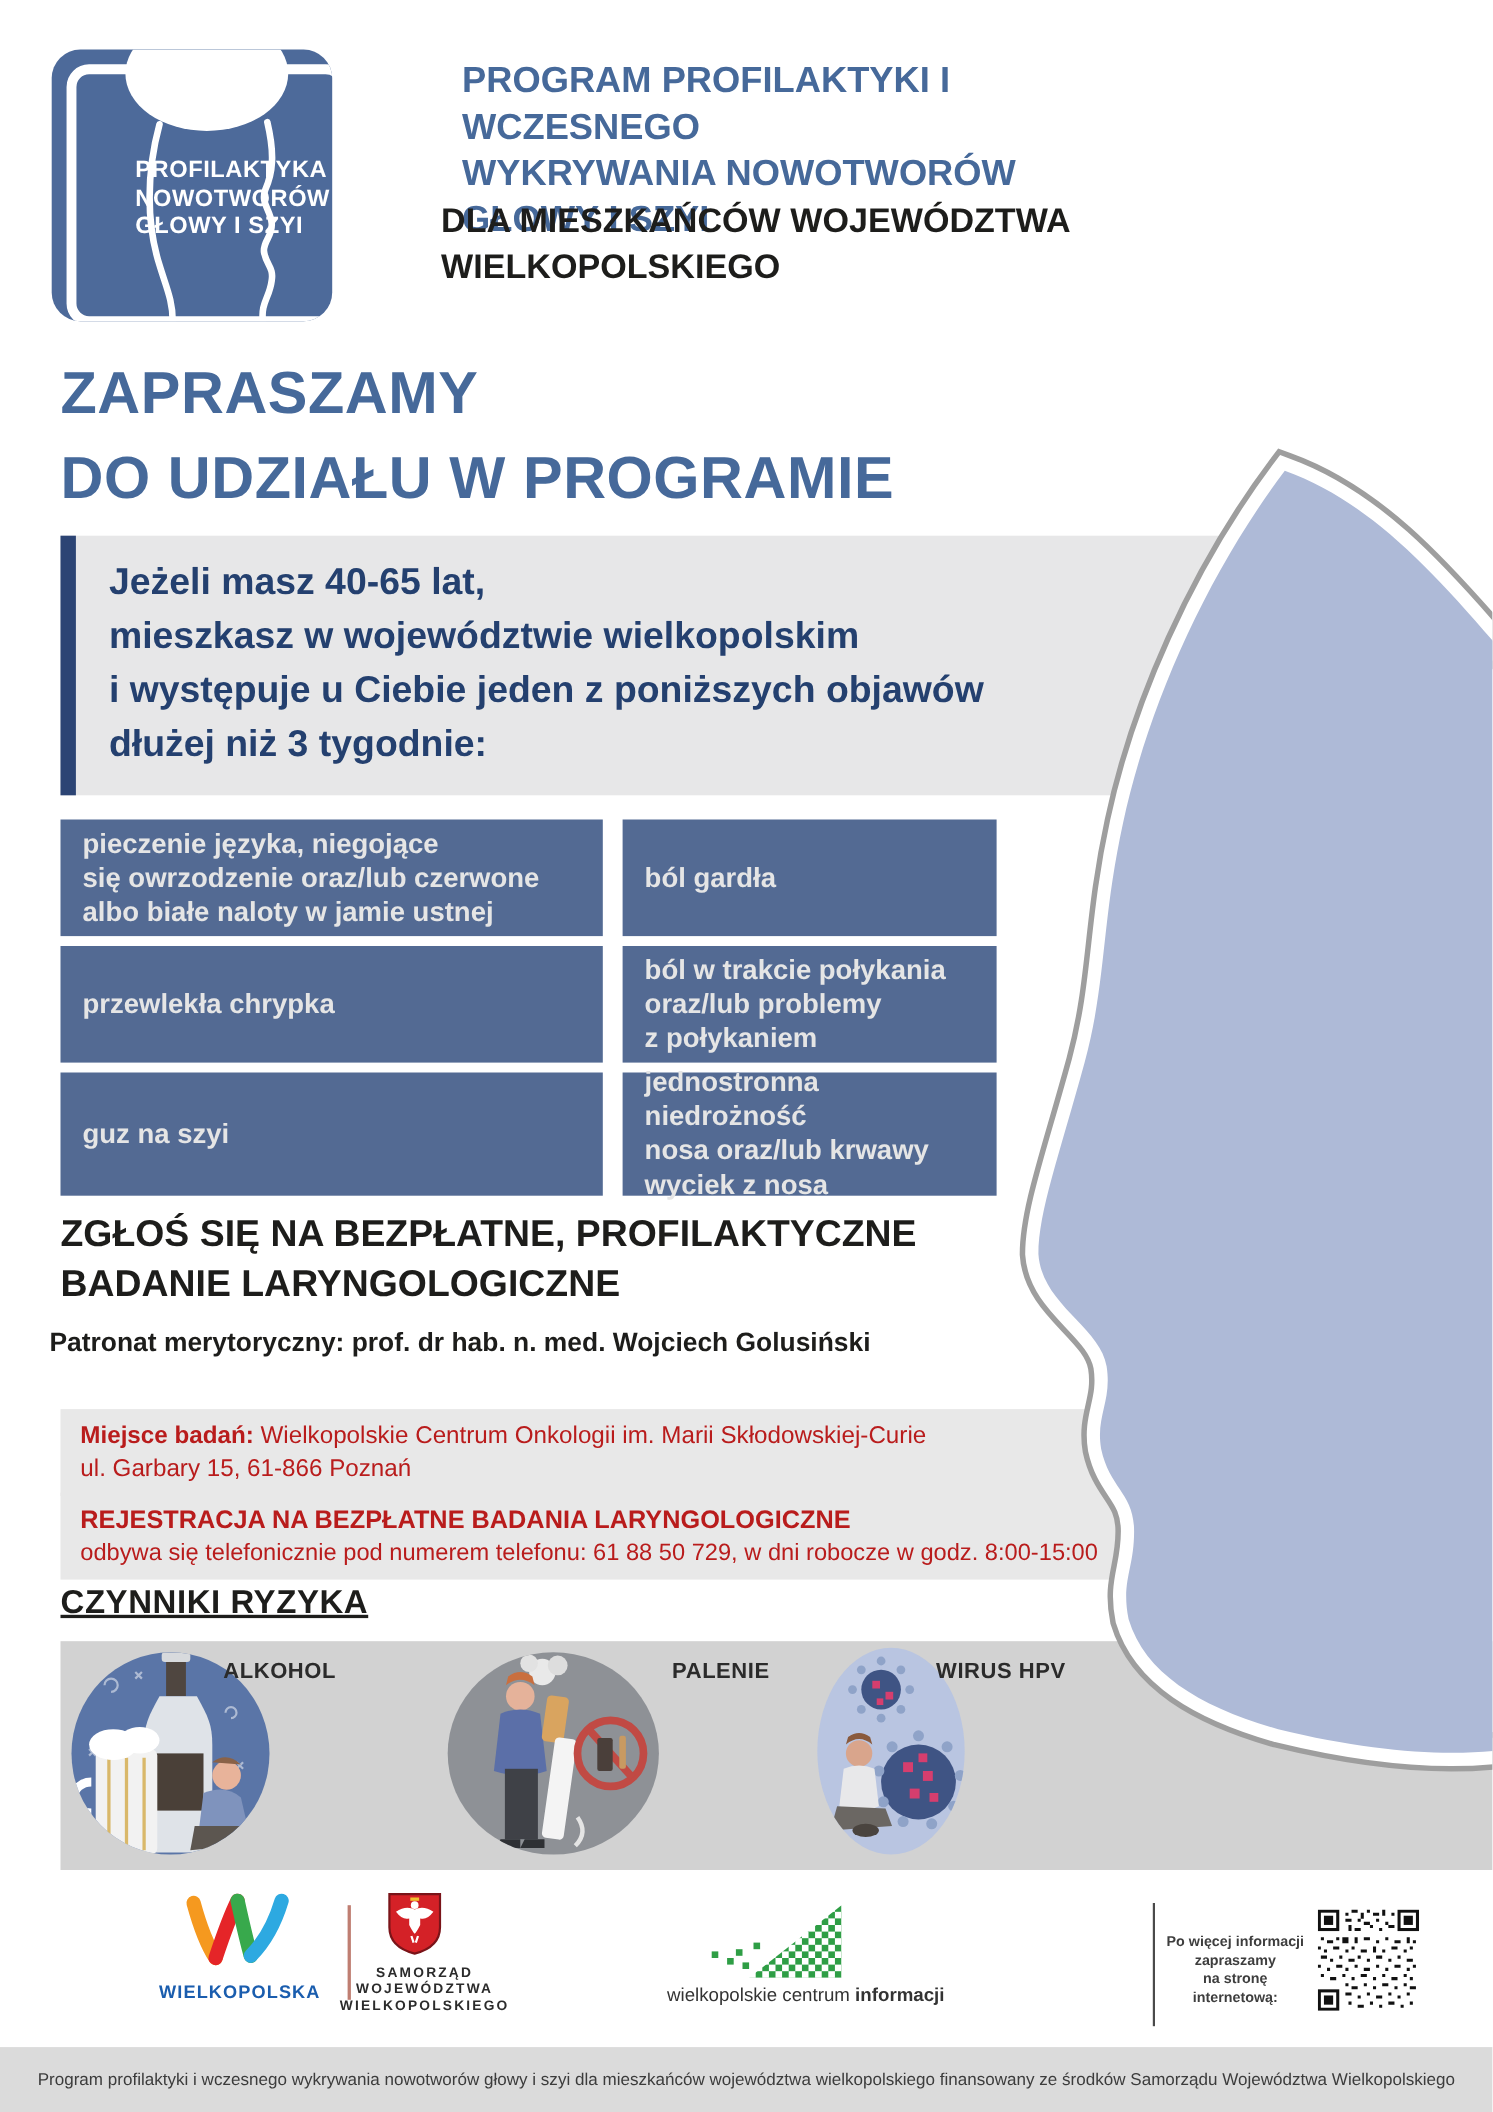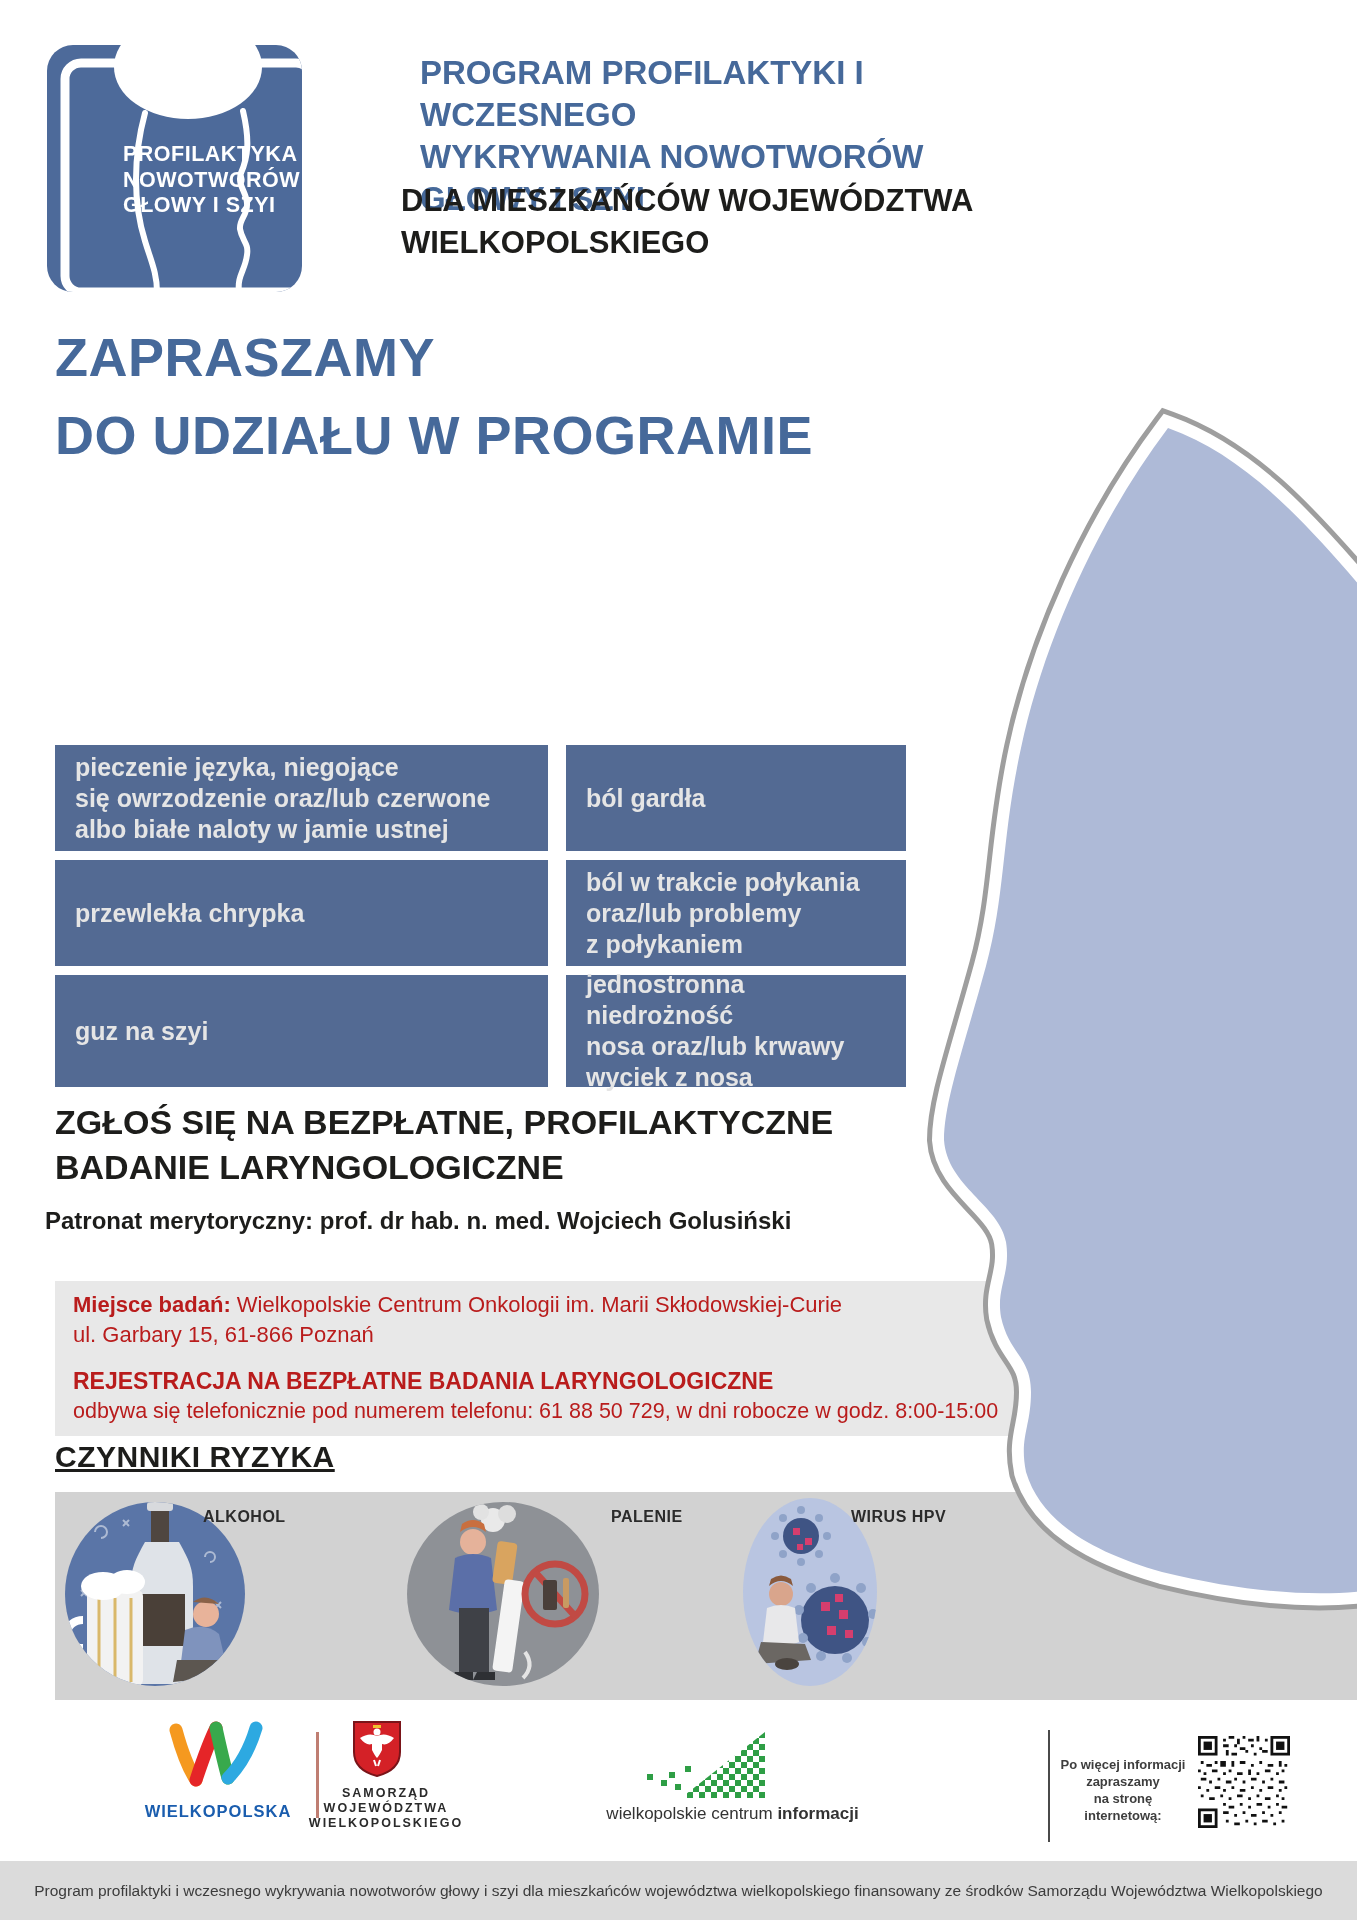--- a/index.html
+++ b/index.html
@@ -37,21 +37,21 @@
   .reg-title { font-weight:700; font-size:23px; }
   .reg-text { font-size:21.5px; }
 
   .risk-heading { left:55px; top:1440px; color:#1d1d1b; font-weight:700; font-size:30px; letter-spacing:.5px;text-decoration:underline; }
   .risk-band { left:55px; top:1492px; width:1302px; height:208px; background:#d2d2d2; }
   .blob { position:absolute; border-radius:50%; overflow:hidden; }
   .blob svg { position:absolute; left:0; top:0; }
   .blob-alkohol { left:10px; top:10px; width:180px; height:184px; background:#5a75a7; }
   .blob-palenie { left:352px; top:10px; width:192px; height:184px; background:#8e9196; }
   .blob-hpv { left:688px; top:6px; width:134px; height:188px; background:#b9c5e1; }
-  .risk-label { position:absolute; color:#2b2b2b; font-weight:700; font-size:16px; letter-spacing:.5px; }
+  .risk-label { position:absolute; color:#2b2b2b; font-weight:700; font-size:20px; letter-spacing:.5px; }
   .lbl-alkohol { left:148px; top:16px; }
   .lbl-palenie { left:556px; top:16px; }
   .lbl-hpv { left:796px; top:16px; }
 
   
   .face-layer { left:0; top:0; width:1357px; height:1920px; pointer-events:none; z-index:6; }
 
   
   .partners { left:0; top:1700px; width:1357px; height:160px; background:#ffffff; z-index:7; }
   .w-logo { position:absolute; left:168px; top:18px; }
@@ -88,20 +88,27 @@
 
   <div class="abs title-blue pre">PROGRAM PROFILAKTYKI I WCZESNEGO
 WYKRYWANIA  NOWOTWORÓW
 GŁOWY I SZYI</div>
   <div class="abs title-dark pre">DLA MIESZKAŃCÓW WOJEWÓDZTWA
 WIELKOPOLSKIEGO</div>
 
   <div class="abs invite pre">ZAPRASZAMY
 DO UDZIAŁU  W PROGRAMIE</div>
 
+  <div class="abs intro-box">
+    <div class="intro-bar"></div>
+    <div class="intro-text pre">Jeżeli masz 40-65 lat,
+mieszkasz w województwie wielkopolskim
+i występuje u Ciebie jeden z poniższych objawów
+dłużej niż 3 tygodnie:</div>
+  </div>
 
   <div class="abs symptoms">
     <div class="sym-box">
         <span class="pre">pieczenie języka, niegojące
 się owrzodzenie  oraz/lub czerwone
 albo białe naloty w jamie ustnej</span>
       </div>
     <div class="sym-box">
         <span class="pre">ból gardła</span>
       </div>

